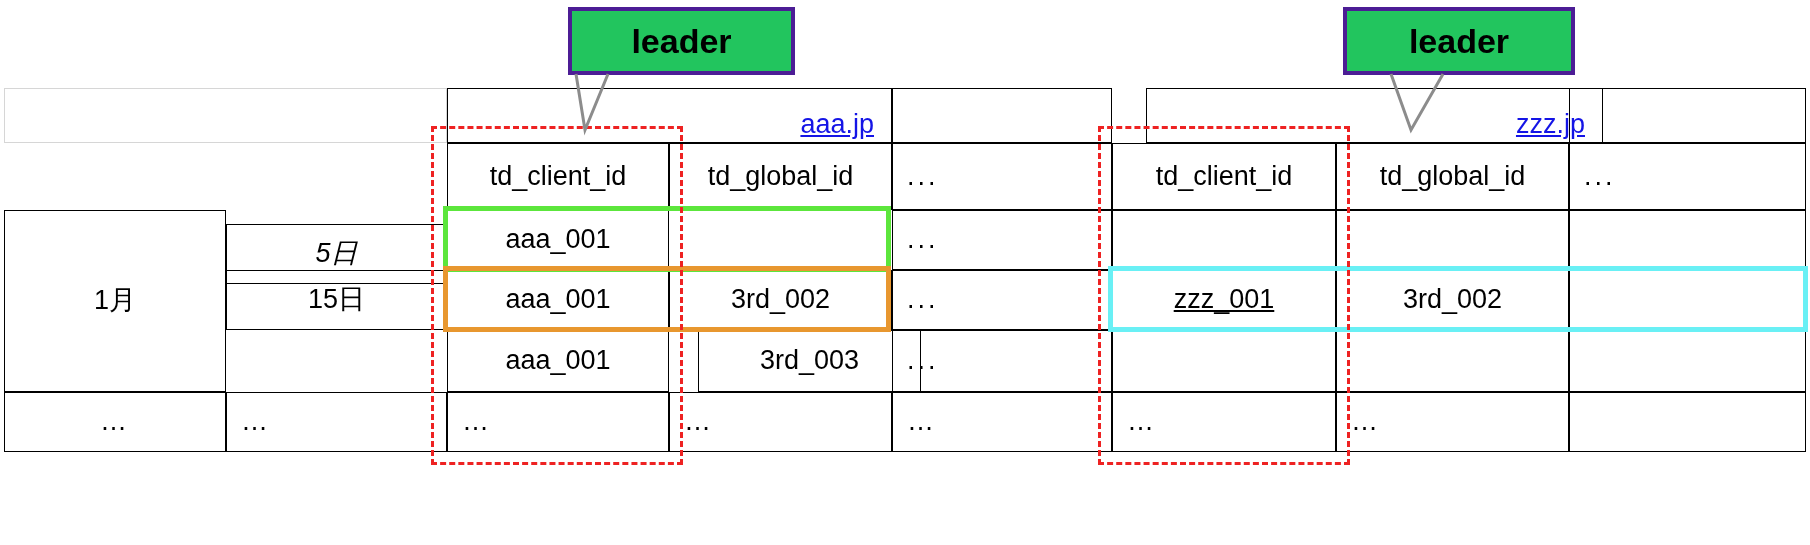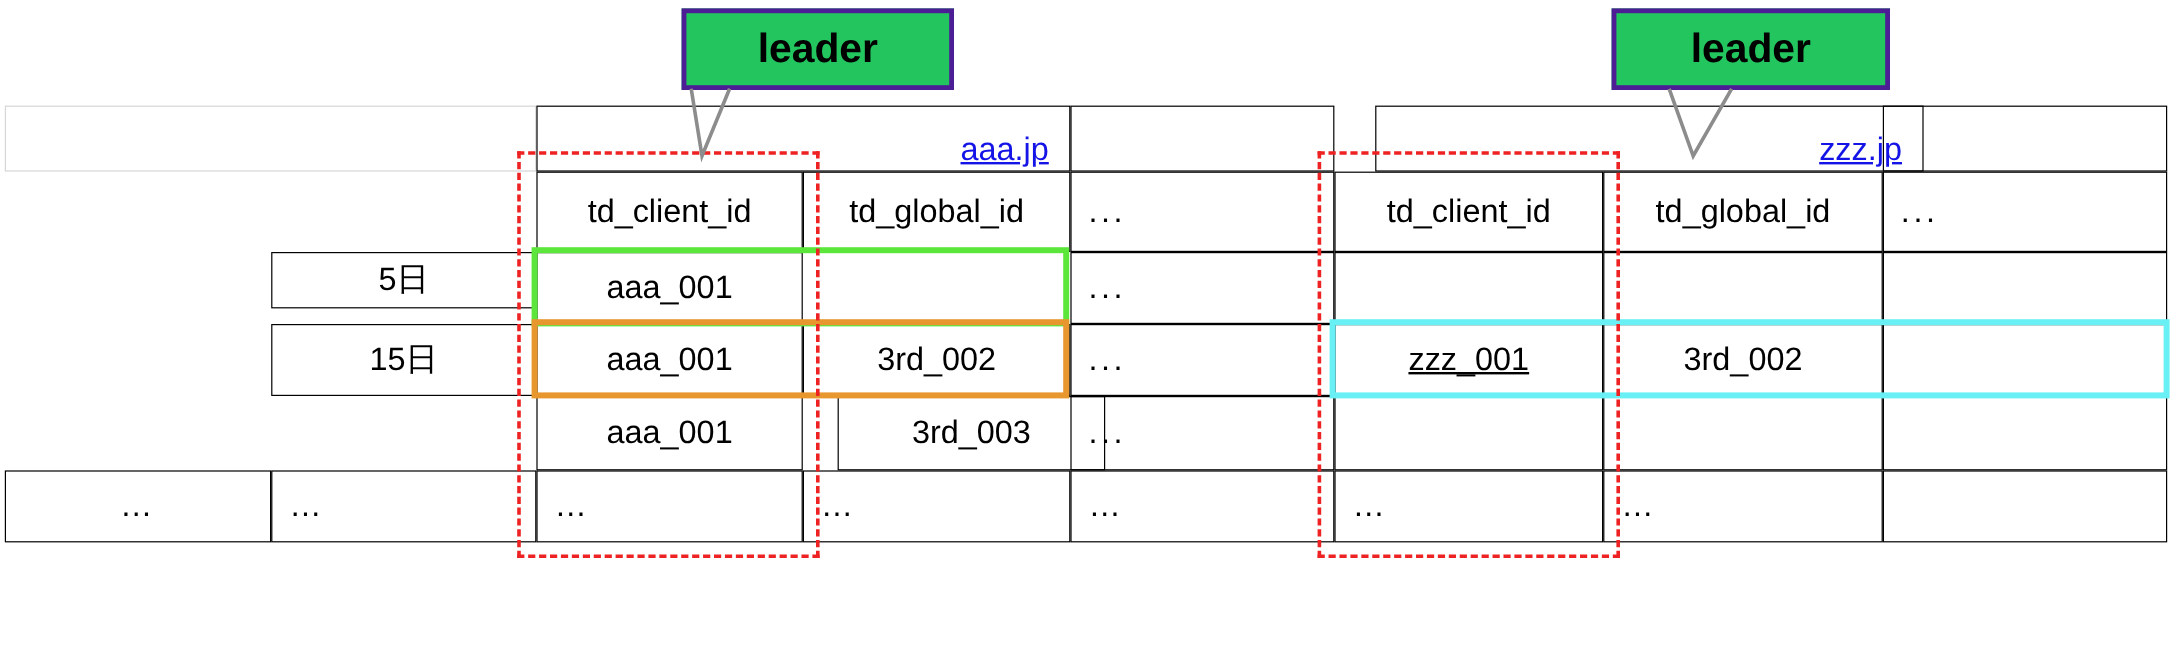--- a/index.html
+++ b/index.html
@@ -123,22 +123,23 @@
     <div class="cell bk" style="left:665px; top:55px; width:223px; height:67px;">td_global_id</div>
 
     <div class="cell bk dots" style="left:888px; top:55px; width:220px; height:67px;">...</div>
 
     <div class="cell bk" style="left:1108px; top:55px; width:224px; height:67px;">td_client_id</div>
 
     <div class="cell bk" style="left:1332px; top:55px; width:233px; height:67px;">td_global_id</div>
 
     <div class="cell bk dots" style="left:1565px; top:55px; width:237px; height:67px;">...</div>
 
+    <div class="cell bk" style="left:0px; top:122px; width:222px; height:182px;">1月</div>
 
-    <div class="cell bk" style="left:222px; top:122px; width:221px; height:47px;">5日</div>
+    <div class="cell bk" style="left:222px; top:136px; width:221px; height:60px;font-style:italic;">5日</div>
     <div class="cell bk" style="left:443px; top:122px; width:222px; height:60px;">aaa_001</div>
     <div class="cell bk dots" style="left:888px; top:122px; width:220px; height:60px;">...</div>
     <div class="cell bk" style="left:1108px; top:122px; width:224px; height:60px;"></div>
     <div class="cell bk" style="left:1332px; top:122px; width:233px; height:60px;"></div>
     <div class="cell bk" style="left:1565px; top:122px; width:237px; height:60px;"></div>
 
     <div class="cell bk" style="left:222px; top:182px; width:221px; height:60px;text-align:right;">15日</div>
     <div class="cell bk" style="left:443px; top:182px; width:222px; height:60px;">aaa_001</div>
     <div class="cell bk" style="left:665px; top:182px; width:223px; height:60px;">3rd_002</div>
     <div class="cell bk dots" style="left:888px; top:182px; width:220px; height:60px;">...</div>

